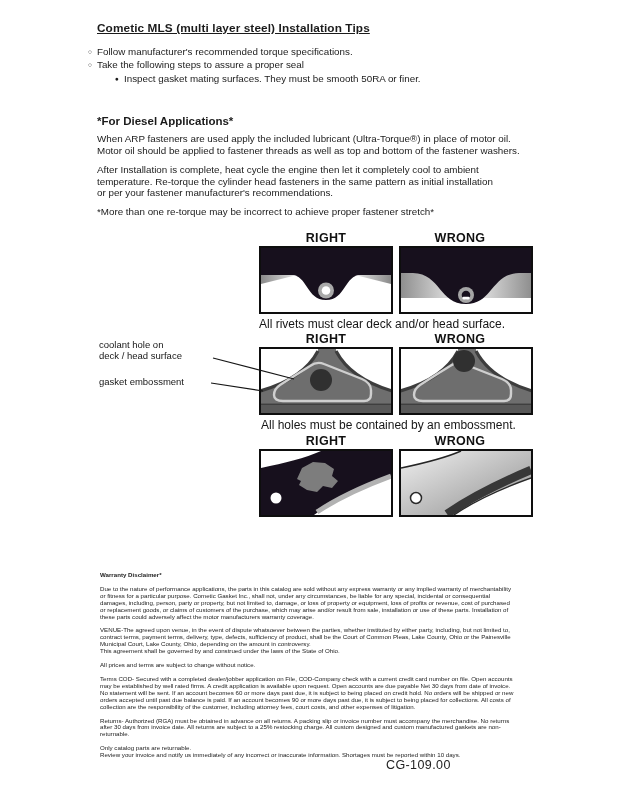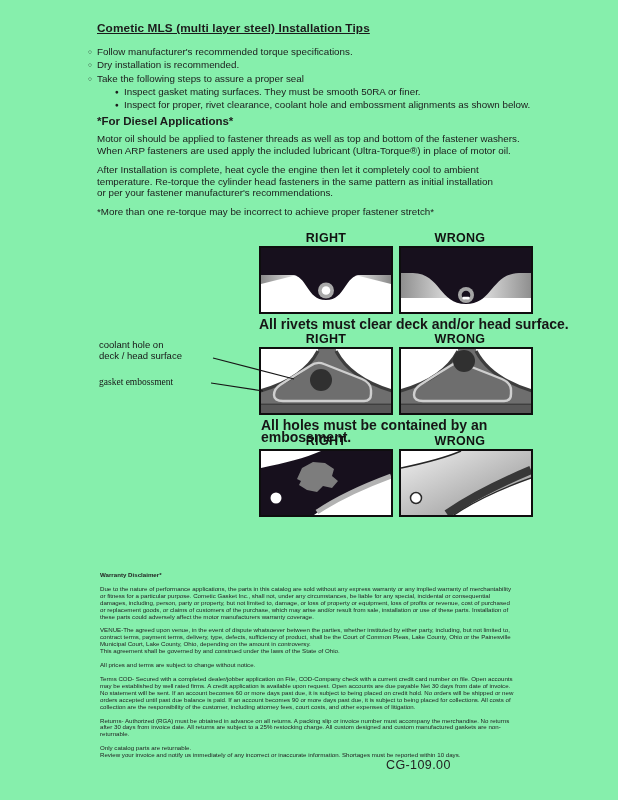--- a/index.html
+++ b/index.html
@@ -1,16 +1,16 @@
 <!DOCTYPE html>
 <html><head>
 <meta charset="utf-8">
 <style>
   html,body{margin:0;padding:0;background:#e8e8e8;}
-  .page{position:relative;width:618px;height:800px;background:#86efac;overflow:hidden;
+  .page{position:relative;width:618px;height:800px;background:#ffffff;overflow:hidden;
         font-family:"Liberation Sans","DejaVu Sans",sans-serif;color:#1b1b1b;}
   .title{position:absolute;left:97px;top:21px;margin:0;font-size:11.8px;font-weight:bold;
          text-decoration:underline;letter-spacing:.1px;}
   
   .tips{position:absolute;left:88px;top:45px;width:450px;font-size:9.8px;line-height:13.3px;}
   .li{position:relative;padding-left:9px;}
   .li .mk{position:absolute;left:0;top:0;font-size:6.5px;line-height:13.3px;}
   .li.sub{margin-left:27px;}
   
   .diesel{position:absolute;left:97px;top:116px;width:450px;font-size:9.8px;line-height:11.4px;}
@@ -21,26 +21,26 @@
   .diagram{position:absolute;padding-left:23px;}
   .d1{left:236px;top:231px;}
   .d2{left:97px;top:332px;width:420px;height:90px;}
   .d3{left:236px;top:434px;}
   .dlabels{display:flex;width:272px;font-size:12.5px;font-weight:bold;letter-spacing:.3px;
            line-height:14px;color:#111;}
   .dlabels span{width:134px;text-align:center;}
   .dpanels{display:flex;gap:6px;margin-top:1px;}
   .panel{width:130px;height:64px;border:2px solid #0e0e0e;background:#fff;}
   .panel svg{display:block;width:130px;height:64px;}
-  .caption{margin-top:4px;font-size:14px;line-height:12px;color:#161616;font-weight:bold;}
+  .caption{margin-top:4px;font-size:12px;line-height:12px;color:#161616;}
   .cap3{max-width:272px;}
   .d2 .dlabels,.d2 .dpanels{margin-left:139px;}
   .d2 .caption{margin-left:141px;}
   .co{position:absolute;left:2px;width:110px;text-align:left;font-size:9.5px;line-height:10.5px;color:#161616;}
-  .co.l1{top:8px;} .co.l2{top:19px;} .co.l3{top:45px;font-family:Liberation Serif, serif;}
+  .co.l1{top:8px;} .co.l2{top:19px;} .co.l3{top:45px;}
   .leaders{position:absolute;left:0;top:0;width:420px;height:90px;pointer-events:none;}
   
   .legal{position:absolute;left:100px;top:572px;width:415px;font-size:6.15px;line-height:6.9px;color:#222;}
   .legal .lh{font-weight:bold;margin:0 0 7px 0;}
   .legal p{margin:0 0 7px 0;}
   .legal p.tight{margin-bottom:0;}
   .footer-code{position:absolute;left:386px;top:758px;font-size:12.5px;letter-spacing:.4px;color:#222;}
 </style>
 </head>
 <body>
@@ -49,40 +49,32 @@
 
   <h1 class="title">Cometic MLS (multi layer steel) Installation Tips</h1>
 
   <div class="tips">
     <div class="li">
       <span class="mk">○</span>
       <span>Follow manufacturer's recommended torque specifications.</span>
     </div>
     <div class="li">
       <span class="mk">○</span>
-      <span>Dry installation is recommended.</span>
-    </div>
-    <div class="li">
-      <span class="mk">○</span>
       <span>Take the following steps to assure a proper seal</span>
     </div>
     <div class="li sub">
       <span class="mk">●</span>
       <span>Inspect gasket mating surfaces.  They must be smooth 50RA or finer.</span>
     </div>
-    <div class="li sub">
-      <span class="mk">●</span>
-      <span>Inspect for proper, rivet clearance, coolant hole and embossment alignments as shown below.</span>
-    </div>
   </div>
 
   <section class="diesel">
     <h2>*For Diesel Applications*</h2>
+    <p>When ARP fasteners are used apply the included lubricant (Ultra-Torque®) in place of motor oil.</p>
     <p>Motor oil should be applied to fastener threads as well as top and bottom of the fastener washers.</p>
-    <p>When ARP fasteners are used apply the included lubricant (Ultra-Torque®) in place of motor oil.</p>
     <p class="gap">After Installation is complete, heat cycle the engine then let it completely cool to ambient</p>
     <p>temperature. Re-torque the cylinder head fasteners in the same pattern as initial installation</p>
     <p>or per your fastener manufacturer's recommendations.</p>
     <p class="gap">*More than one re-torque may be incorrect to achieve proper fastener stretch*</p>
   </section>
 
   <div class="diagram d1">
     <div class="dlabels">
       <span>RIGHT</span>
       <span>WRONG</span>

